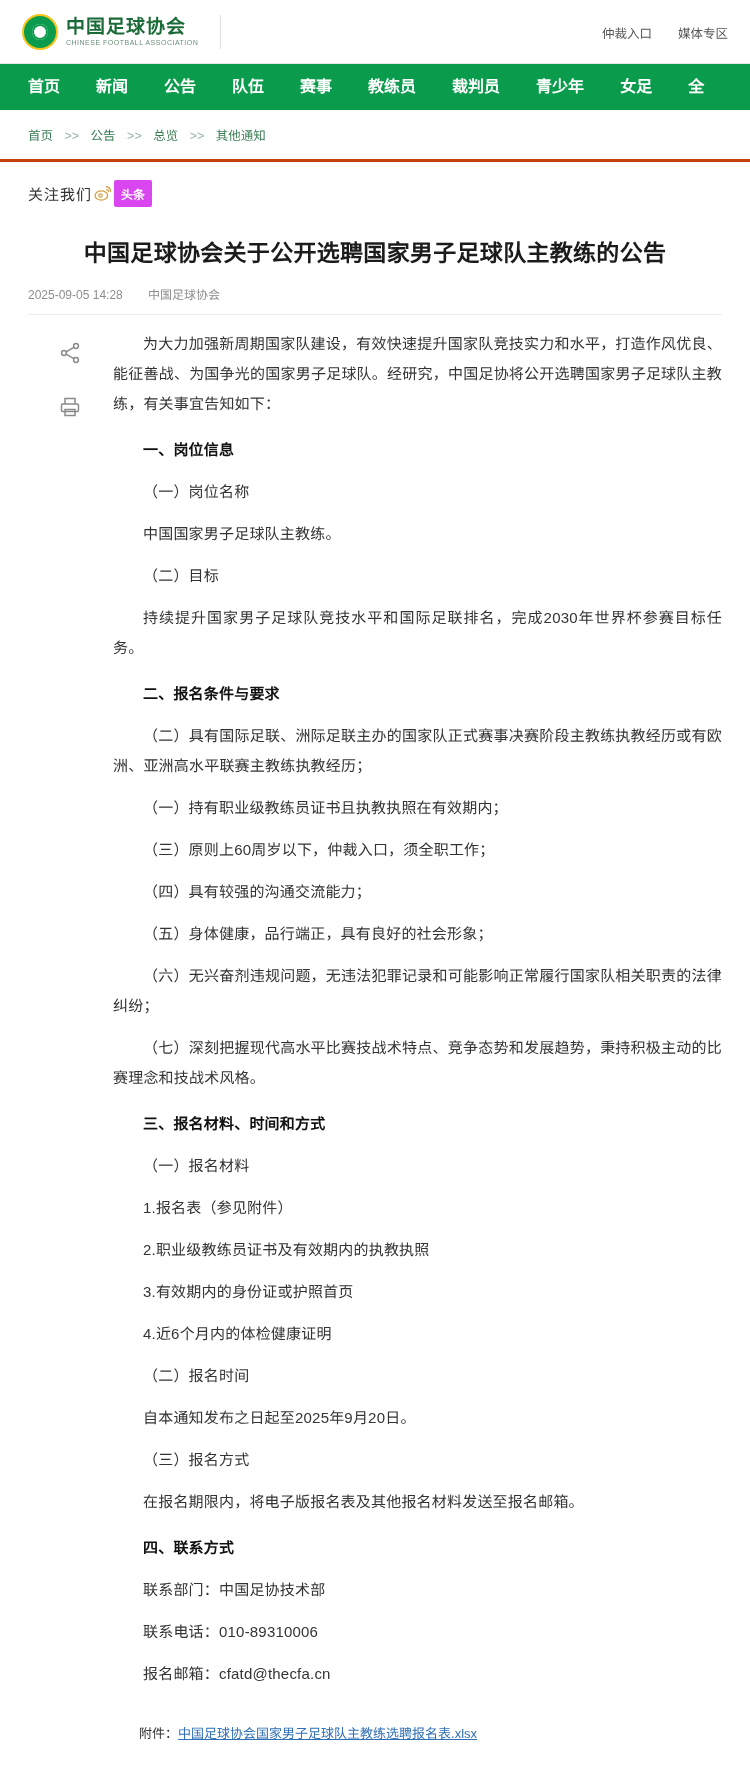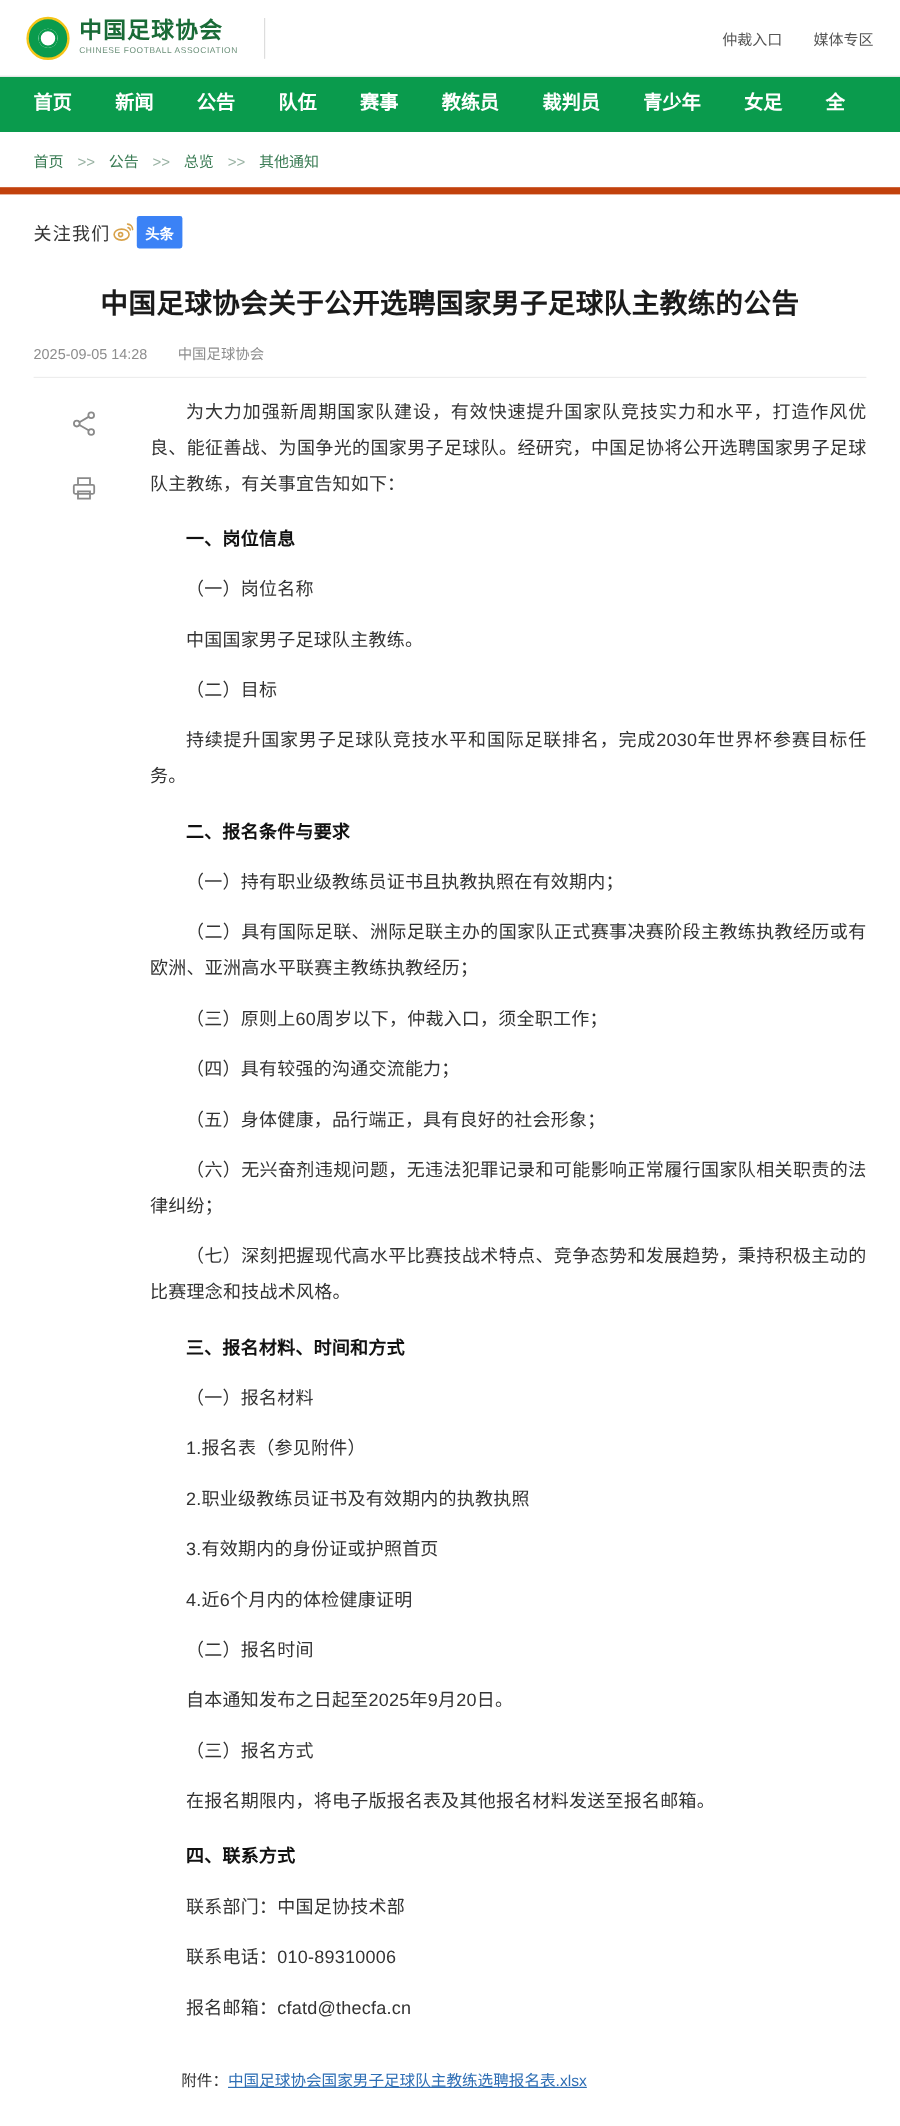--- a/index.html
+++ b/index.html
@@ -85,21 +85,21 @@
     font-weight: bold;
     padding: 0 18px;
     white-space: nowrap;
     line-height: 46px;
     cursor: pointer;
   }
 
   
   .crumb-bar {
     height: 52px;
-    border-bottom: 6px solid #c2410c;
+    border-bottom: 3px solid #c2410c;
     display: flex;
     align-items: center;
     padding: 0 28px;
   }
   .crumb {
     font-size: 12.5px;
     color: #3c7d56;
   }
   .crumb .sep { color: #9ab3a4; margin: 0 8px; }
   .crumb a { color: #3c7d56; text-decoration: none; }
@@ -117,21 +117,21 @@
     color: #333;
     letter-spacing: 1px;
   }
   .weibo-icon {
     width: 22px; height: 22px;
     color: #d8a24a;
     display: flex; align-items: center; justify-content: center;
     font-size: 18px;
   }
   .toutiao {
-    background: #3b82f6;
+    background: #d946ef;
     color: #fff;
     font-size: 12px;
     padding: 5px 7px;
     border-radius: 2px;
     font-weight: bold;
   }
 
   
   .article {
     padding: 0 28px 40px 28px;
@@ -146,21 +146,21 @@
     text-align: center;
   }
   .meta {
     font-size: 12px;
     color: #8d8d8d;
     margin-bottom: 6px;
   }
   .meta .src { margin-left: 22px; }
   .hr { height: 1px; background: #ededed; margin: 12px 0 0 0; }
 
-  .body-wrap { display: flex; gap: 13px; margin-top: 14px; }
+  .body-wrap { display: flex; gap: 1px; margin-top: 14px; }
   .side-tools {
     width: 84px;
     flex: none;
     padding-top: 10px;
     display: flex;
     flex-direction: column;
     align-items: center;
     gap: 26px;
   }
   .tool-ico {
@@ -283,22 +283,22 @@
     </div>
 
     <div class="content">
       <p class="indent">为大力加强新周期国家队建设，有效快速提升国家队竞技实力和水平，打造作风优良、能征善战、为国争光的国家男子足球队。经研究，中国足协将公开选聘国家男子足球队主教练，有关事宜告知如下：</p>
       <p class="h2">一、岗位信息</p>
       <p class="sub">（一）岗位名称</p>
       <p class="sub">中国国家男子足球队主教练。</p>
       <p class="sub">（二）目标</p>
       <p class="sub">持续提升国家男子足球队竞技水平和国际足联排名，完成2030年世界杯参赛目标任务。</p>
       <p class="h2">二、报名条件与要求</p>
+      <p class="sub">（二）具有国际足联、洲际足联主办的国家队正式赛事决赛阶段主教练执教经历或有欧洲、亚洲高水平联赛主教练执教经历；</p>
       <p class="sub">（一）持有职业级教练员证书且执教执照在有效期内；</p>
-      <p class="sub">（二）具有国际足联、洲际足联主办的国家队正式赛事决赛阶段主教练执教经历或有欧洲、亚洲高水平联赛主教练执教经历；</p>
       <p class="sub">（三）原则上60周岁以下，仲裁入口，须全职工作；</p>
       <p class="sub">（四）具有较强的沟通交流能力；</p>
       <p class="sub">（五）身体健康，品行端正，具有良好的社会形象；</p>
       <p class="sub">（六）无兴奋剂违规问题，无违法犯罪记录和可能影响正常履行国家队相关职责的法律纠纷；</p>
       <p class="sub">（七）深刻把握现代高水平比赛技战术特点、竞争态势和发展趋势，秉持积极主动的比赛理念和技战术风格。</p>
       <p class="h2">三、报名材料、时间和方式</p>
       <p class="sub">（一）报名材料</p>
       <p class="sub">1.报名表（参见附件）</p>
       <p class="sub">2.职业级教练员证书及有效期内的执教执照</p>
       <p class="sub">3.有效期内的身份证或护照首页</p>

